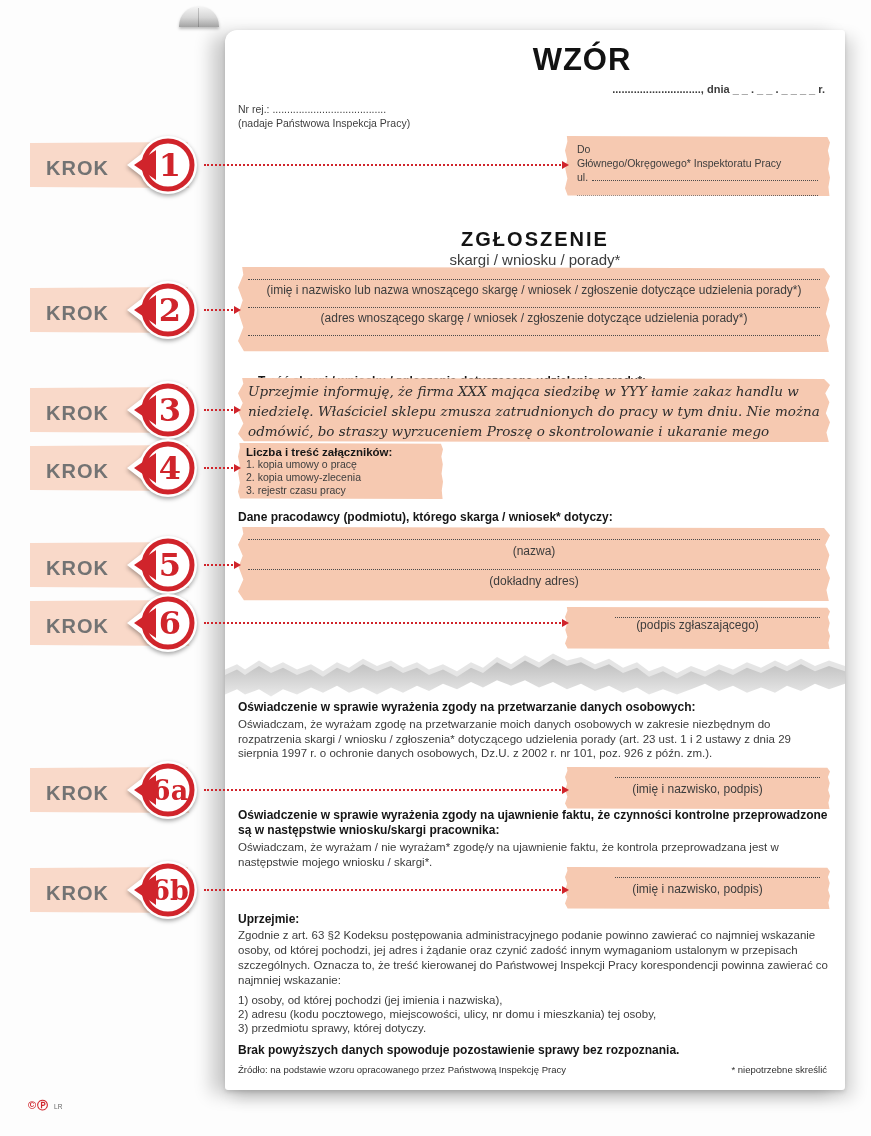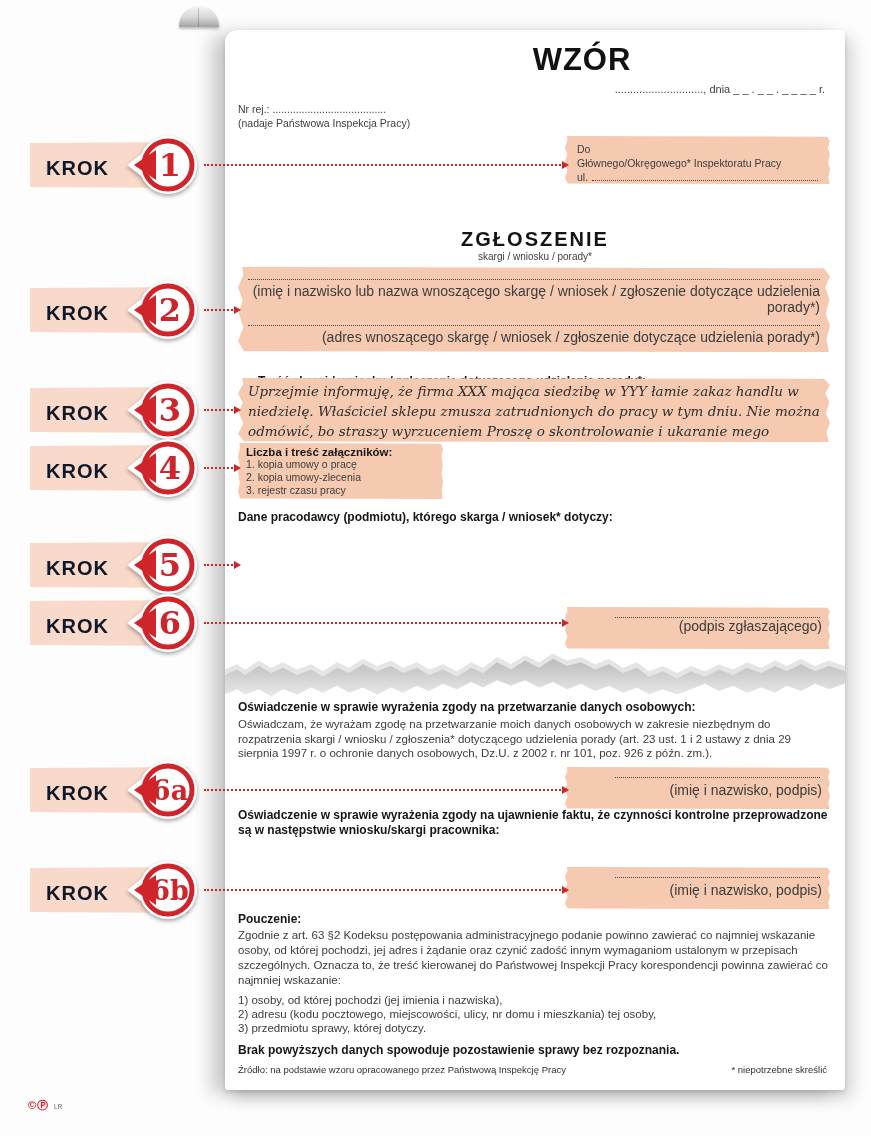--- a/index.html
+++ b/index.html
@@ -13,37 +13,37 @@
         background:linear-gradient(180deg,#f6f6f6 0%,#d6d6d6 55%,#a3a3a3 100%);
         box-shadow:0 2px 3px rgba(0,0,0,.25);z-index:5;}
   .curl::after{content:"";position:absolute;left:19px;top:2px;width:1px;height:19px;background:rgba(0,0,0,.18);}
   
   .abs{position:absolute;}
   
   .title{width:100%;text-align:center;font-size:31px;font-weight:800;letter-spacing:1px;color:#121212;padding-left:47px;}
   .small{font-size:10.5px;line-height:14px;color:#3d3d3d;}
   .dateline{font-size:11px;color:#3d3d3d;}
   .formtitle{width:100%;text-align:center;font-size:20px;font-weight:800;letter-spacing:2px;color:#141414;}
-  .formsub{width:100%;text-align:center;font-size:10px;color:#3d3d3d;}
+  .formsub{width:100%;text-align:center;font-size:15px;color:#3d3d3d;}
   .blabel{font-size:12px;font-weight:700;color:#161616;}
   .body{font-size:11.5px;line-height:14.5px;color:#3c3c3c;}
-  .caption{text-align:right;font-size:14px;color:#3c3c3c;}
+  .caption{text-align:center;font-size:12px;color:#3c3c3c;}
   .hand{font-family:"DejaVu Serif",serif;font-style:italic;font-size:13.5px;line-height:20px;color:#2e2e2e;}
   .foot{font-size:9.5px;color:#2f2f2f;}
   
   .pink{background:#f6c9b1;
         clip-path:polygon(0.7% 0%,99% 1.5%,100% 11%,99.2% 24%,99.9% 38%,99.3% 55%,100% 69%,99.4% 85%,99.8% 100%,1% 99%,0% 87%,0.9% 71%,0.1% 54%,0.8% 39%,0% 24%,0.9% 9%);}
   .rule{border-top:1.6px dotted #4a4a4a;height:0;}
   
   .krok{position:absolute;left:0;width:210px;height:64px;z-index:4;}
   .krok-bar{position:absolute;left:30px;top:9px;width:160px;height:46px;background:#f9d9c9;
         clip-path:polygon(0 2%,98.5% 0%,100% 18%,98.8% 40%,100% 62%,98.6% 82%,99.6% 100%,0 98%);
         display:flex;align-items:center;padding-left:16px;box-sizing:border-box;}
   .krok-word{font-variant:small-caps;text-transform:lowercase;font-weight:800;font-size:29px;
-        letter-spacing:1px;color:#0f172a;line-height:1;}
+        letter-spacing:1px;color:#737373;line-height:1;}
   .badge{position:absolute;left:124px;top:0;width:76px;height:64px;
         filter:drop-shadow(0 2px 2px rgba(0,0,0,.35));}
   .badge text{font-family:"DejaVu Serif",serif;font-weight:700;fill:#d0242b;}
   .conn{position:absolute;height:0;border-top:2px dotted #d0242b;z-index:3;}
   .arr{position:absolute;right:-4px;top:-5px;width:0;height:0;
        border-left:7px solid #d0242b;border-top:4px solid transparent;border-bottom:4px solid transparent;}
   
   .torn{position:absolute;left:0;top:618px;width:620px;height:52px;z-index:2;}
   
   .cpy{position:absolute;left:28px;top:1098px;font-size:11px;font-weight:700;color:#d0242b;letter-spacing:1px;}
@@ -63,25 +63,25 @@
         <polygon points="10,32 32,17 32,47" fill="#d0242b"></polygon>
       </g>
     </defs>
   </svg>
 
   <div class="curl"></div>
 
   <div class="page">
 
     <div class="abs title" style="top:12px;">WZÓR</div>
-    <div class="abs dateline" style="top:53px;right:20px;">............................., dnia _ _ . _ _ . _ _ _ _ r.</div>
+    <div class="abs dateline" style="top:53px;right:20px;font-weight:bold;">............................., dnia _ _ . _ _ . _ _ _ _ r.</div>
     <div class="abs small" style="top:72px;left:13px;">Nr rej.: .......................................</div>
     <div class="abs small" style="top:86px;left:13px;">(nadaje Państwowa Inspekcja Pracy)</div>
 
-    <div class="abs pink" style="left:340px;top:106px;width:265px;height:48px;padding:6px 12px;box-sizing:border-box;">
+    <div class="abs pink" style="left:340px;top:106px;width:265px;height:60px;padding:6px 12px;box-sizing:border-box;">
       <div class="small">Do</div>
       <div class="small">Głównego/Okręgowego* Inspektoratu Pracy</div>
       <div style="display:flex;align-items:flex-end;height:14px;">
         <span class="small">ul.</span>
         <span class="rule" style="flex:1;margin:0 0 3px 4px;"></span>
       </div>
       <div class="rule" style="margin-top:11px;"></div>
     </div>
 
     <div class="abs formtitle" style="top:198px;">ZGŁOSZENIE</div>
@@ -101,20 +101,26 @@
 
     <div class="abs pink" style="left:13px;top:413px;width:205px;height:56px;padding:3px 8px;box-sizing:border-box;">
       <div class="blabel" style="font-size:11.5px;">Liczba i treść załączników:</div>
       <div class="small" style="line-height:13px;">1. kopia umowy o pracę</div>
       <div class="small" style="line-height:13px;">2. kopia umowy-zlecenia</div>
       <div class="small" style="line-height:13px;">3. rejestr czasu pracy</div>
     </div>
 
     <div class="abs blabel" style="top:480px;left:13px;">Dane pracodawcy (podmiotu), którego skarga / wniosek* dotyczy:</div>
 
+    <div class="abs pink" style="left:13px;top:497px;width:592px;height:74px;padding:0 10px;box-sizing:border-box;">
+      <div class="rule" style="margin-top:12px;"></div>
+      <div class="caption" style="margin-top:4px;">(nazwa)</div>
+      <div class="rule" style="margin-top:11px;"></div>
+      <div class="caption" style="margin-top:4px;">(dokładny adres)</div>
+    </div>
 
     <div class="abs pink" style="left:340px;top:577px;width:265px;height:42px;padding:0 8px;box-sizing:border-box;">
       <div class="rule" style="margin:10px 2px 0 42px;"></div>
       <div class="caption" style="">(podpis zgłaszającego)</div>
     </div>
 
     <svg class="torn" viewBox="0 0 620 58" preserveAspectRatio="none">
       <defs>
         <linearGradient id="gTear" x1="0" y1="0" x2="0" y2="1">
           <stop offset="0" stop-color="#bcbcbc"></stop>
@@ -127,27 +133,28 @@
 
     <div class="abs blabel" style="top:670px;left:13px;width:592px;">Oświadczenie w sprawie wyrażenia zgody na przetwarzanie danych osobowych:</div>
     <div class="abs body" style="top:687px;left:13px;width:592px;">Oświadczam, że wyrażam zgodę na przetwarzanie moich danych osobowych w zakresie niezbędnym do rozpatrzenia skargi / wniosku / zgłoszenia* dotyczącego udzielenia porady (art. 23 ust. 1 i 2 ustawy z dnia 29 sierpnia 1997 r. o ochronie danych osobowych, Dz.U. z 2002 r. nr 101, poz. 926 z późn. zm.).</div>
 
     <div class="abs pink" style="left:340px;top:737px;width:265px;height:42px;padding:0 8px;box-sizing:border-box;">
       <div class="rule" style="margin:10px 2px 0 42px;"></div>
       <div class="caption" style="margin-top:4px;">(imię i nazwisko, podpis)</div>
     </div>
 
     <div class="abs blabel" style="top:778px;left:13px;width:592px;line-height:14.5px;">Oświadczenie w sprawie wyrażenia zgody na ujawnienie faktu, że czynności kontrolne przeprowadzone są w następstwie wniosku/skargi pracownika:</div>
+    <div class="abs body" style="top:810px;left:13px;width:592px;">Oświadczam, że wyrażam / nie wyrażam* zgodę/y na ujawnienie faktu, że kontrola przeprowadzana jest w następstwie mojego wniosku / skargi*.</div>
 
     <div class="abs pink" style="left:340px;top:837px;width:265px;height:42px;padding:0 8px;box-sizing:border-box;">
       <div class="rule" style="margin:10px 2px 0 42px;"></div>
       <div class="caption" style="margin-top:4px;">(imię i nazwisko, podpis)</div>
     </div>
 
-    <div class="abs blabel" style="top:882px;left:13px;">Pouczenie:</div>
+    <div class="abs blabel" style="top:882px;left:13px;">Uprzejmie:</div>
     <div class="abs body" style="top:898px;left:13px;width:592px;line-height:15px;">Zgodnie z art. 63 §2 Kodeksu postępowania administracyjnego podanie powinno zawierać co najmniej wskazanie osoby, od której pochodzi, jej adres i żądanie oraz czynić zadość innym wymaganiom ustalonym w przepisach szczególnych. Oznacza to, że treść kierowanej do Państwowej Inspekcji Pracy korespondencji powinna zawierać co najmniej wskazanie:</div>
     <div class="abs body" style="top:963px;left:13px;width:592px;line-height:14px;">1) osoby, od której pochodzi (jej imienia i nazwiska),</div>
     <div class="abs body" style="top:977px;left:13px;width:592px;line-height:14px;">2) adresu (kodu pocztowego, miejscowości, ulicy, nr domu i mieszkania) tej osoby,</div>
     <div class="abs body" style="top:991px;left:13px;width:592px;line-height:14px;">3) przedmiotu sprawy, której dotyczy.</div>
     <div class="abs blabel" style="top:1013px;left:13px;width:592px;">Brak powyższych danych spowoduje pozostawienie sprawy bez rozpoznania.</div>
 
     <div class="abs foot" style="top:1034px;left:13px;">Źródło: na podstawie wzoru opracowanego przez Państwową Inspekcję Pracy</div>
     <div class="abs foot" style="top:1034px;right:18px;">* niepotrzebne skreślić</div>
   </div>
 

